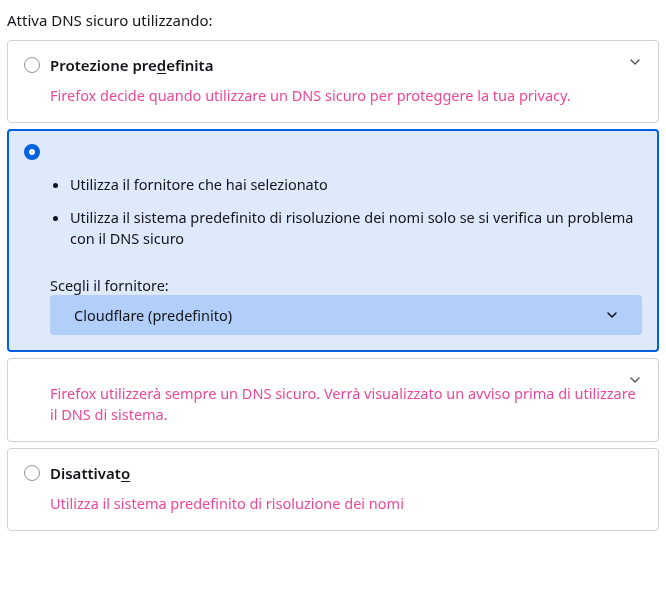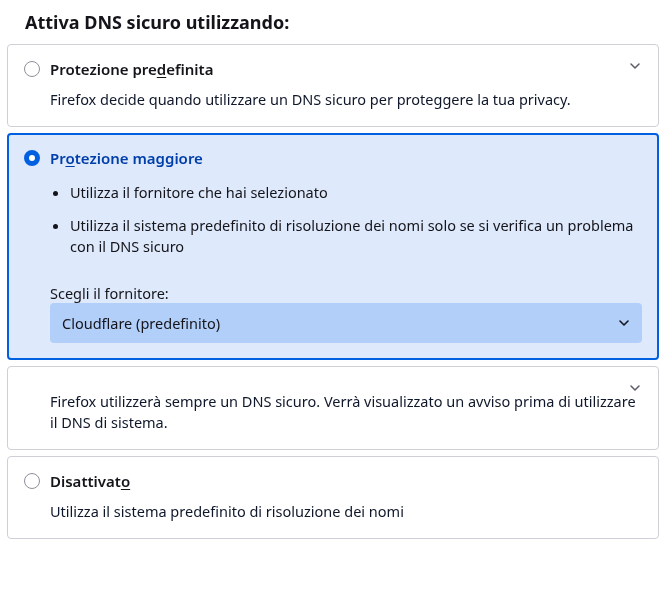--- a/index.html
+++ b/index.html
@@ -6,23 +6,23 @@
   body {
     margin: 0;
     padding: 10px 7px;
     font-family: "Segoe UI", system-ui, -apple-system, sans-serif;
     font-size: 14.5px;
     color: #15141a;
     background: #fff;
     width: 666px;
   }
   .section-heading {
-    font-weight: 700;
-    font-size: 18px;
-    margin: 0 0 10px 18px;
+    font-weight: 400;
+    font-size: 15px;
+    margin: 0 0 10px 0;
   }
   .option-group {
     display: flex;
     flex-direction: column;
     gap: 6px;
   }
   .option-card {
     border: 1px solid #cfcfd8;
     border-radius: 4px;
     padding: 14px 16px 16px 16px;
@@ -72,21 +72,21 @@
     width: 14px;
     height: 14px;
     display: flex;
     align-items: center;
     justify-content: center;
     color: #5b5b66;
   }
   .option-desc {
     margin: 10px 0 0 26px;
     line-height: 1.45;
-    color: #0f172a;
+    color: #ec4899;
   }
   .option-card.selected .option-desc {
     color: #15141a;
   }
   .bullets {
     margin: 14px 0 0 26px;
     padding-left: 20px;
   }
   .bullets li {
     margin-bottom: 12px;
@@ -94,21 +94,21 @@
   }
   .bullets li:last-child { margin-bottom: 0; }
   .provider-block {
     margin: 26px 0 0 26px;
   }
   .provider-label {
   }
   .select {
     background: #b2cffa;
     border-radius: 4px;
-    padding: 10px 12px;
+    padding: 10px 24px;
     display: flex;
     align-items: center;
     justify-content: space-between;
     cursor: pointer;
     color: #15141a;
   }
   .select .chev {
     color: #15141a;
   }
   svg { display: block; }
@@ -129,21 +129,20 @@
     <div class="option-header">
       <div class="radio"></div>
       <div class="option-title"><span>Protezione pre</span><span class="underline">d</span><span>efinita</span></div>
     </div>
     <div class="option-desc">Firefox decide quando utilizzare un DNS sicuro per proteggere la tua privacy.</div>
   </div>
 
   <div class="option-card selected">
     <div class="option-header">
       <div class="radio"></div>
-      <div class="option-title"><span>Pr</span><span class="underline">o</span><span>tezione maggiore</span></div>
     </div>
     <ul class="bullets">
       <li>Utilizza il fornitore che hai selezionato</li>
       <li>Utilizza il sistema predefinito di risoluzione dei nomi solo se si verifica un problema con il DNS sicuro</li>
     </ul>
     <div class="provider-block">
       <div class="provider-label">Scegli il fornitore:</div>
       <div class="select">
         <span>Cloudflare (predefinito)</span>
         <span class="chev">

